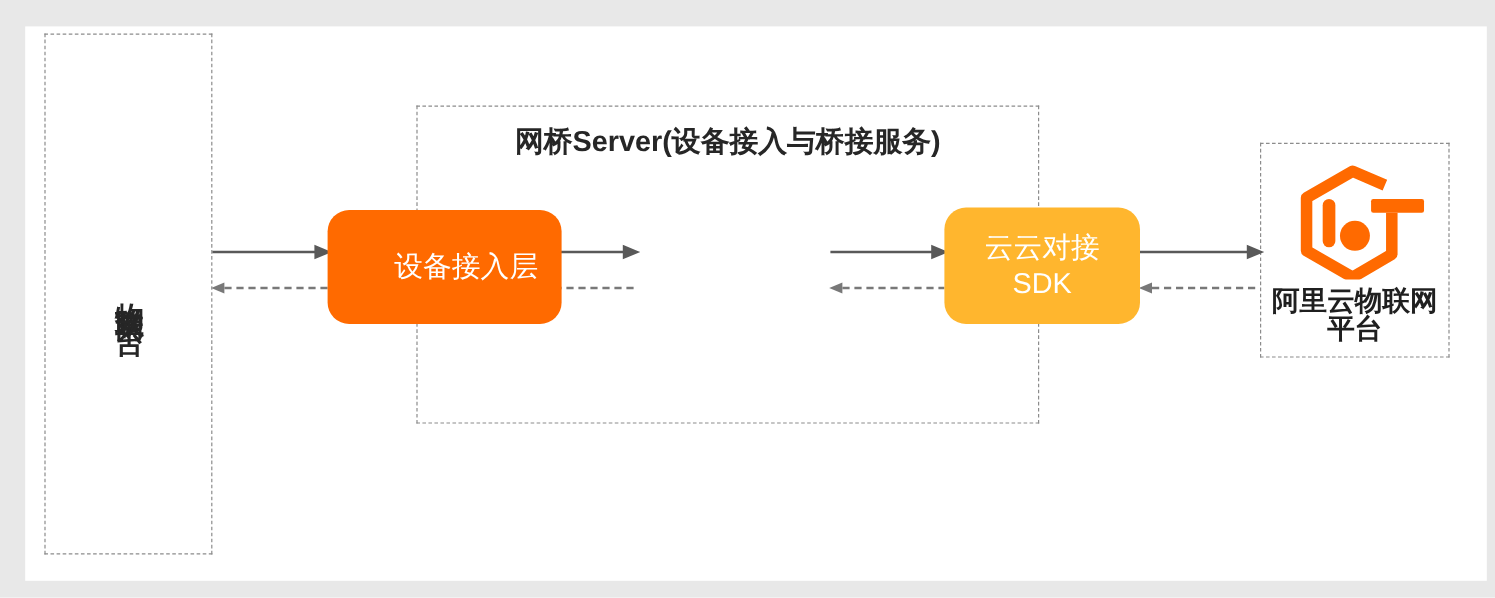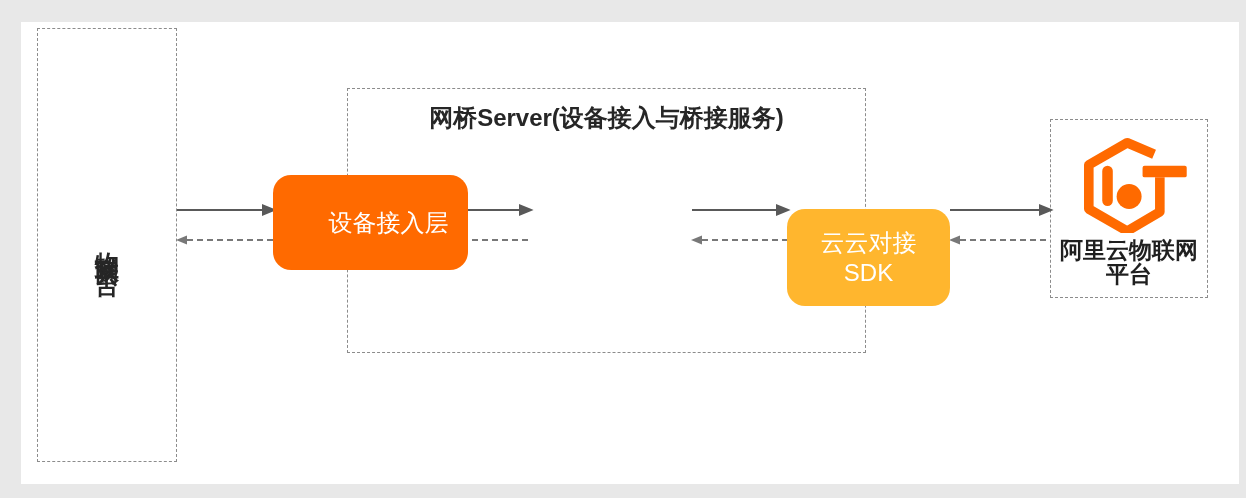--- a/index.html
+++ b/index.html
@@ -45,21 +45,21 @@
   }
   .arrows{position:absolute;left:0;top:0;width:1218px;height:462px;pointer-events:none;}
   .node{
     position:absolute;
     border-radius:18px;
     display:flex;align-items:center;justify-content:center;
     color:#FFFFFF;font-size:24px;line-height:30px;
     text-align:center;white-space:pre-line;
   }
   .node-orange{background:#FF6A00;}
-  .node-yellow{background:#FFB62E;margin-top:36px;}
+  .node-yellow{background:#FFB62E;}
   .node-1{left:252px;top:153px;width:159px;height:95px;padding-left:36px;}
   .node-2{left:509px;top:152px;width:162px;height:97px;}
   .node-3{left:766px;top:151px;width:163px;height:97px;}
 </style>
 </head>
 <body>
 
 <div class="stage">
   <div class="panel">
 

